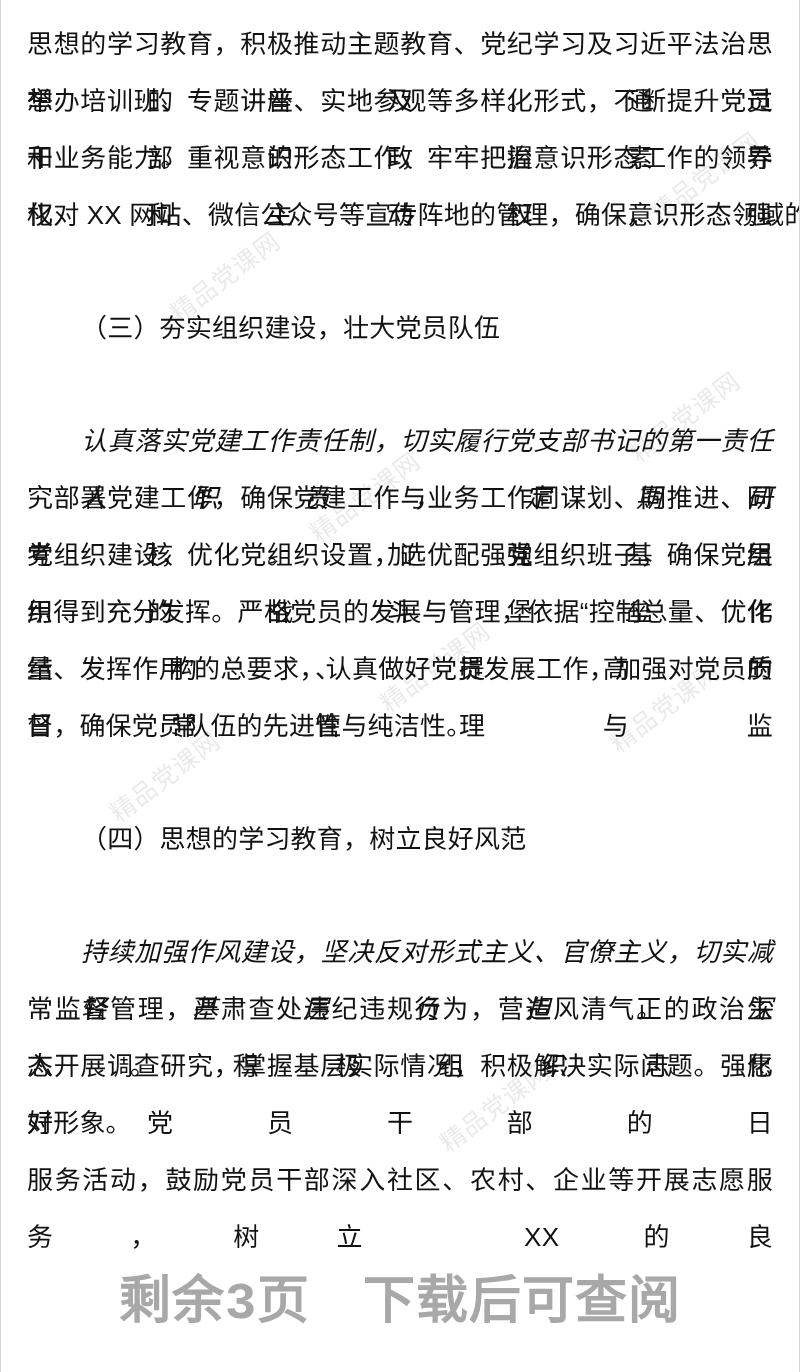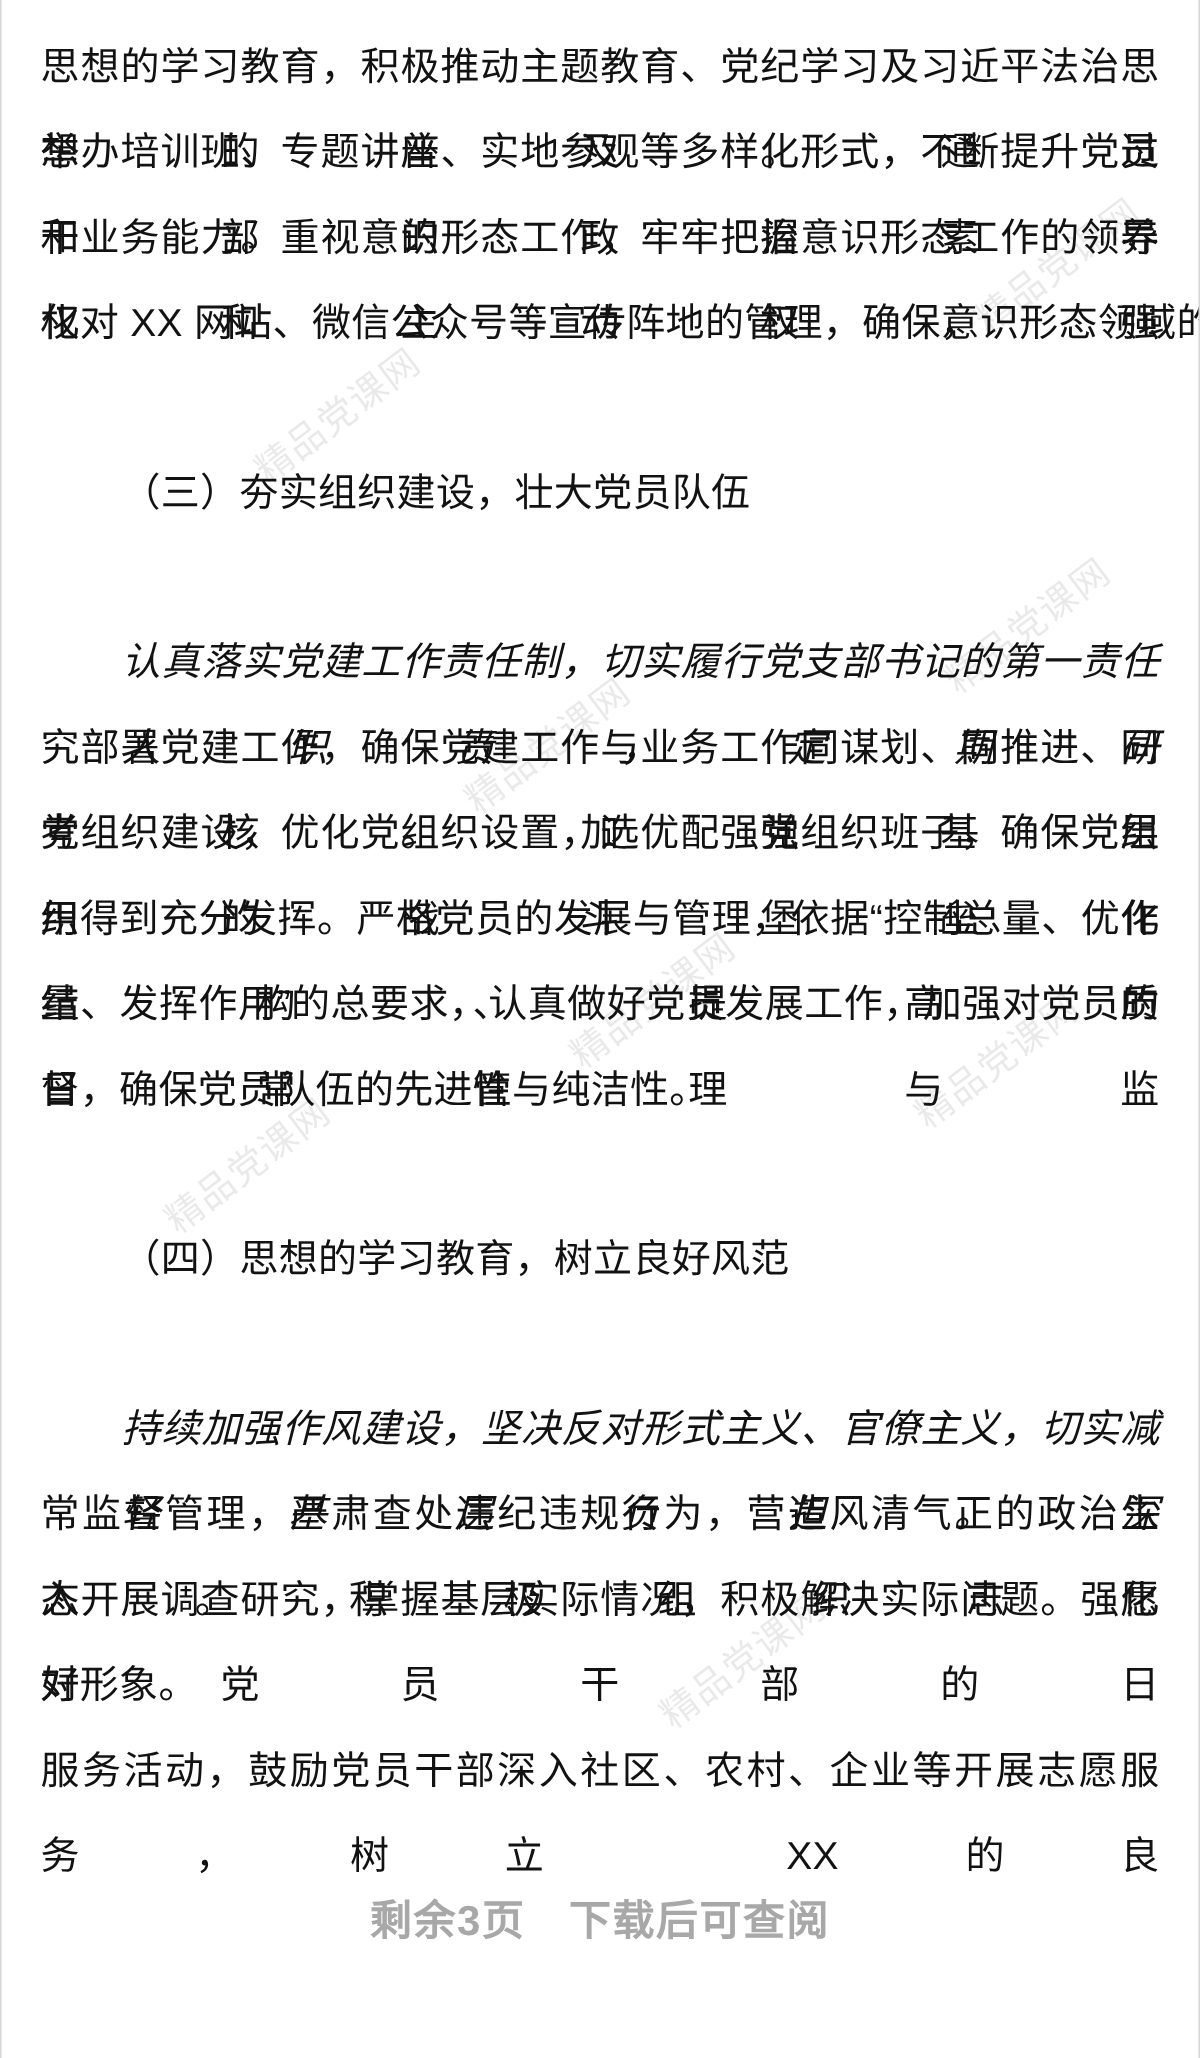--- a/index.html
+++ b/index.html
@@ -81,22 +81,22 @@
   .bottom-banner {
     position: absolute;
     left: 0;
     right: 0;
     top: 1258px;
     z-index: 4;
     text-align: center;
   }
   .banner-text {
     display: inline-block;
-    font-family: Liberation Sans, sans-serif;
-    font-size: 28px;
+    font-family: Liberation Mono, monospace;
+    font-size: 52px;
     font-weight: bold;
     color: #a8a8a8;
     letter-spacing: 1px;
     white-space: pre;
   }
 </style>
 </head>
 <body>
 
 <div class="page">

